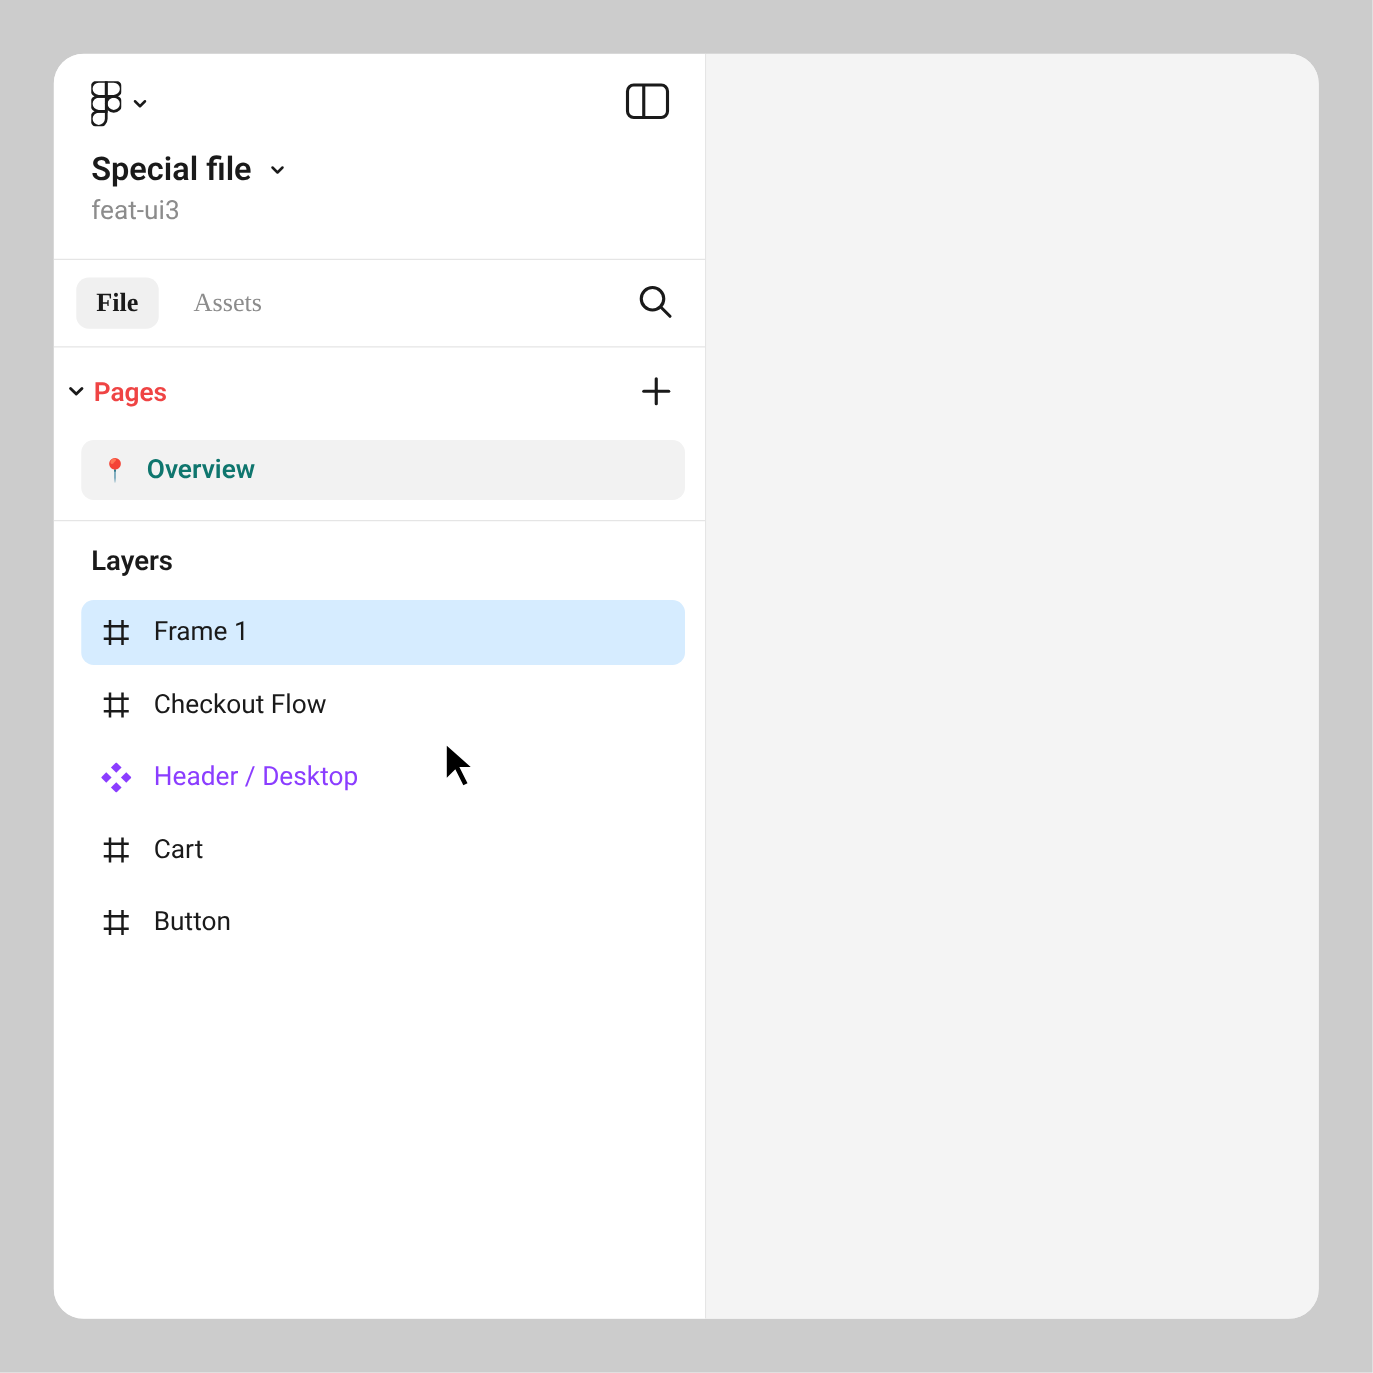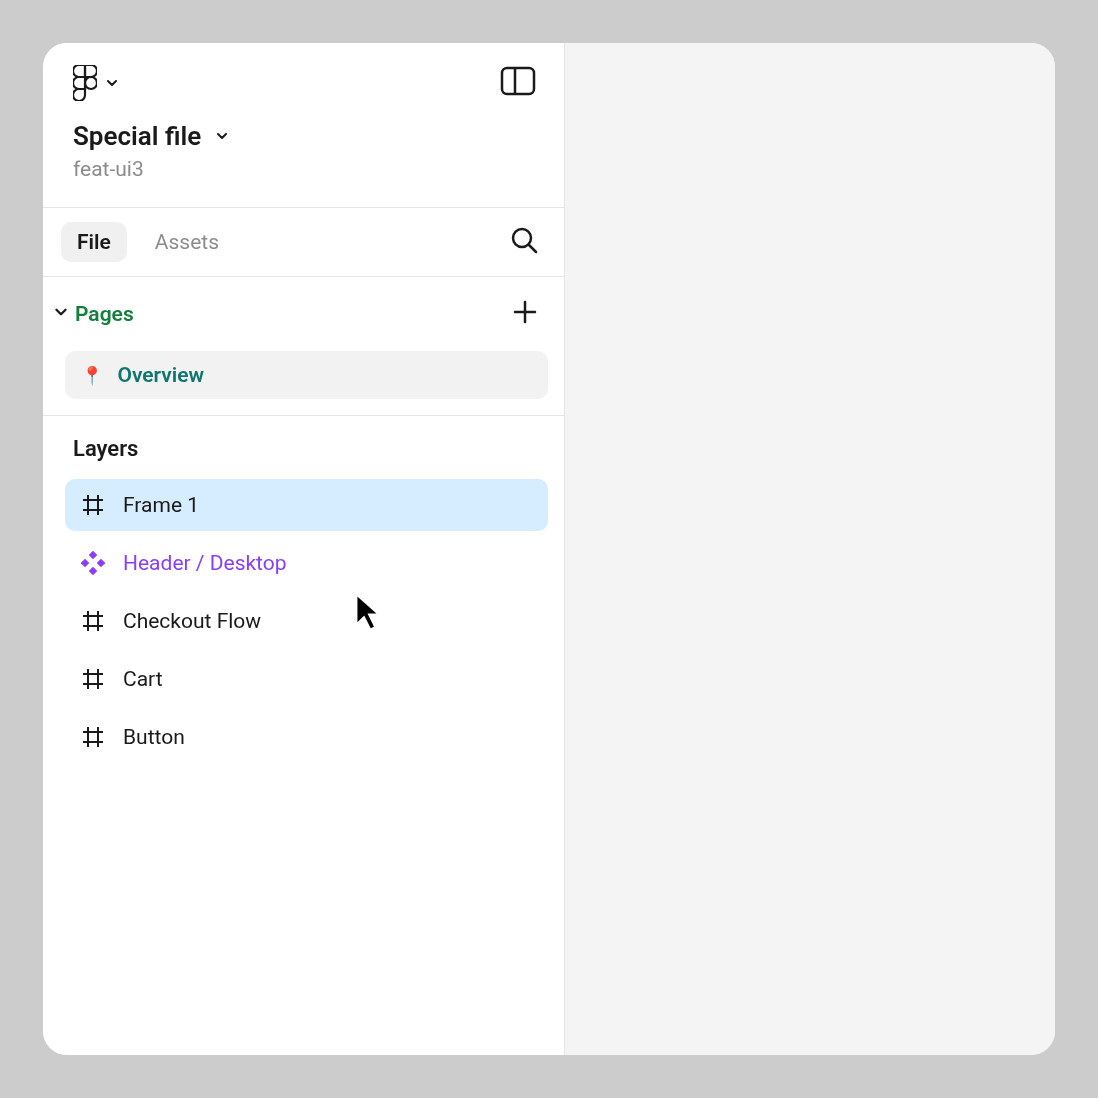--- a/index.html
+++ b/index.html
@@ -84,20 +84,21 @@
       padding: 14px 22px 14px 18px;
       gap: 12px;
     }
     .tab {
       padding: 8px 16px;
       border-radius: 10px;
       font-size: 21px;
       font-weight: 600;
       color: #8c8c8c;
       cursor: pointer;
+      font-family: Liberation Serif, serif;
     }
     .tab.active {
       background: #f0f0f0;
       color: #1a1a1a;
     }
     .tab:not(.active) {
       font-weight: 400;
     }
     .spacer {
       flex: 1;
@@ -111,21 +112,21 @@
       align-items: center;
       padding: 18px 22px 18px 10px;
       gap: 6px;
     }
     .pages-chevron {
       cursor: pointer;
     }
     .pages-title {
       font-size: 21px;
       font-weight: 600;
-      color: #15803d;
+      color: #ef4444;
     }
     .add-page-btn {
       cursor: pointer;
       padding: 4px;
     }
     .page-item {
       display: flex;
       align-items: center;
       margin: 0 16px 16px 22px;
       padding: 12px 16px;
@@ -279,65 +280,65 @@
             <line x1="16" y1="1" x2="16" y2="21" stroke="#1a1a1a" stroke-width="2"></line>
             <line x1="1" y1="6" x2="21" y2="6" stroke="#1a1a1a" stroke-width="2"></line>
             <line x1="1" y1="16" x2="21" y2="16" stroke="#1a1a1a" stroke-width="2"></line>
           </svg>
         </span>
         <span class="layer-label">Frame 1</span>
       </div>
 
       <div class="layer-row">
         <span class="layer-icon">
+          <svg width="22" height="22" viewBox="0 0 22 22">
+            <line x1="6" y1="1" x2="6" y2="21" stroke="#1a1a1a" stroke-width="2"></line>
+            <line x1="16" y1="1" x2="16" y2="21" stroke="#1a1a1a" stroke-width="2"></line>
+            <line x1="1" y1="6" x2="21" y2="6" stroke="#1a1a1a" stroke-width="2"></line>
+            <line x1="1" y1="16" x2="21" y2="16" stroke="#1a1a1a" stroke-width="2"></line>
+          </svg>
+        </span>
+        <span class="layer-label">Checkout Flow</span>
+      </div>
+
+      <div class="layer-row">
+        <span class="layer-icon">
           <svg width="24" height="24" viewBox="0 0 24 24">
             <rect x="9" y="1" width="6" height="6" transform="rotate(45 12 4)" fill="#8b3dff"></rect>
             <rect x="9" y="17" width="6" height="6" transform="rotate(45 12 20)" fill="#8b3dff"></rect>
             <rect x="1" y="9" width="6" height="6" transform="rotate(45 4 12)" fill="#8b3dff"></rect>
             <rect x="17" y="9" width="6" height="6" transform="rotate(45 20 12)" fill="#8b3dff"></rect>
           </svg>
         </span>
         <span class="layer-label purple">Header / Desktop</span>
       </div>
 
       <div class="layer-row">
         <span class="layer-icon">
           <svg width="22" height="22" viewBox="0 0 22 22">
             <line x1="6" y1="1" x2="6" y2="21" stroke="#1a1a1a" stroke-width="2"></line>
             <line x1="16" y1="1" x2="16" y2="21" stroke="#1a1a1a" stroke-width="2"></line>
             <line x1="1" y1="6" x2="21" y2="6" stroke="#1a1a1a" stroke-width="2"></line>
             <line x1="1" y1="16" x2="21" y2="16" stroke="#1a1a1a" stroke-width="2"></line>
           </svg>
         </span>
-        <span class="layer-label">Checkout Flow</span>
-      </div>
+        <span class="layer-label">Cart</span>
+      </div>
+
+
 
       <div class="layer-row">
         <span class="layer-icon">
           <svg width="22" height="22" viewBox="0 0 22 22">
             <line x1="6" y1="1" x2="6" y2="21" stroke="#1a1a1a" stroke-width="2"></line>
             <line x1="16" y1="1" x2="16" y2="21" stroke="#1a1a1a" stroke-width="2"></line>
             <line x1="1" y1="6" x2="21" y2="6" stroke="#1a1a1a" stroke-width="2"></line>
             <line x1="1" y1="16" x2="21" y2="16" stroke="#1a1a1a" stroke-width="2"></line>
           </svg>
         </span>
-        <span class="layer-label">Cart</span>
-      </div>
-
-
-
-      <div class="layer-row">
-        <span class="layer-icon">
-          <svg width="22" height="22" viewBox="0 0 22 22">
-            <line x1="6" y1="1" x2="6" y2="21" stroke="#1a1a1a" stroke-width="2"></line>
-            <line x1="16" y1="1" x2="16" y2="21" stroke="#1a1a1a" stroke-width="2"></line>
-            <line x1="1" y1="6" x2="21" y2="6" stroke="#1a1a1a" stroke-width="2"></line>
-            <line x1="1" y1="16" x2="21" y2="16" stroke="#1a1a1a" stroke-width="2"></line>
-          </svg>
-        </span>
         <span class="layer-label">Button</span>
       </div>
 
     </div>
   </div>
 
   <div class="canvas"></div>
 
   <svg class="cursor" viewBox="0 0 24 32">
     <path d="M 2 2 L 2 26 L 8 20 L 13 30 L 17 28 L 12 18 L 20 18 Z" fill="#000" stroke="#fff" stroke-width="1.5"></path>

